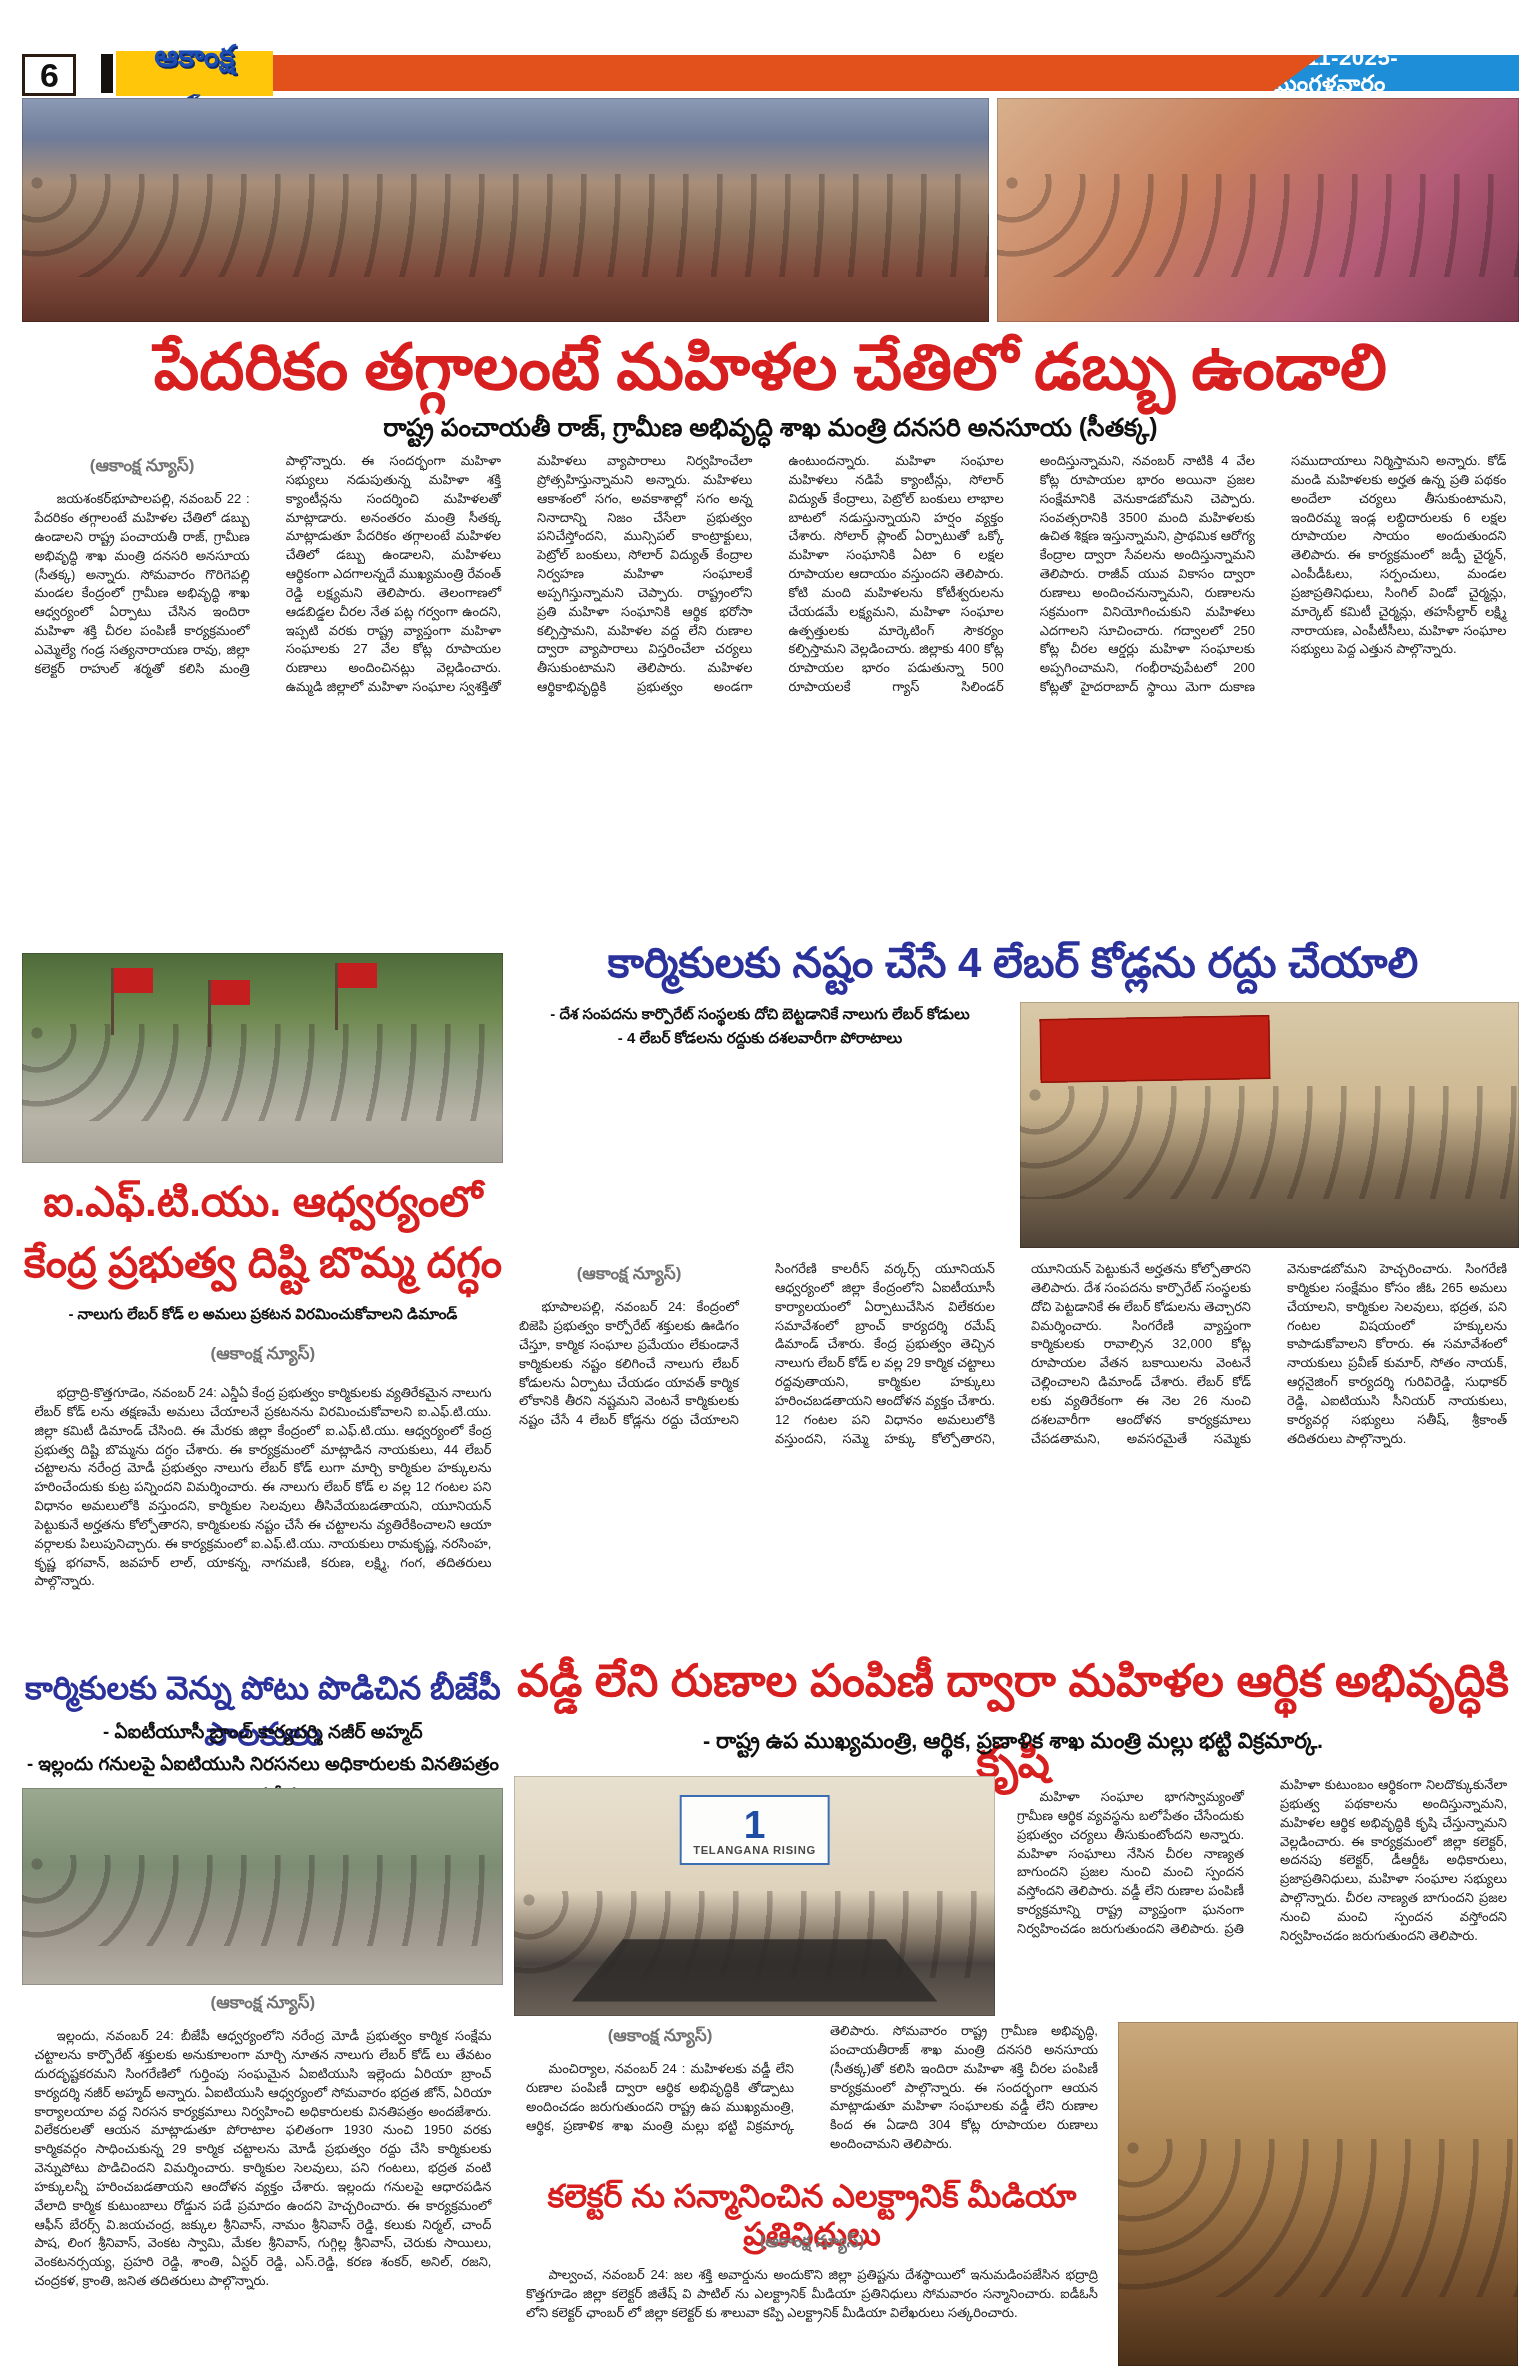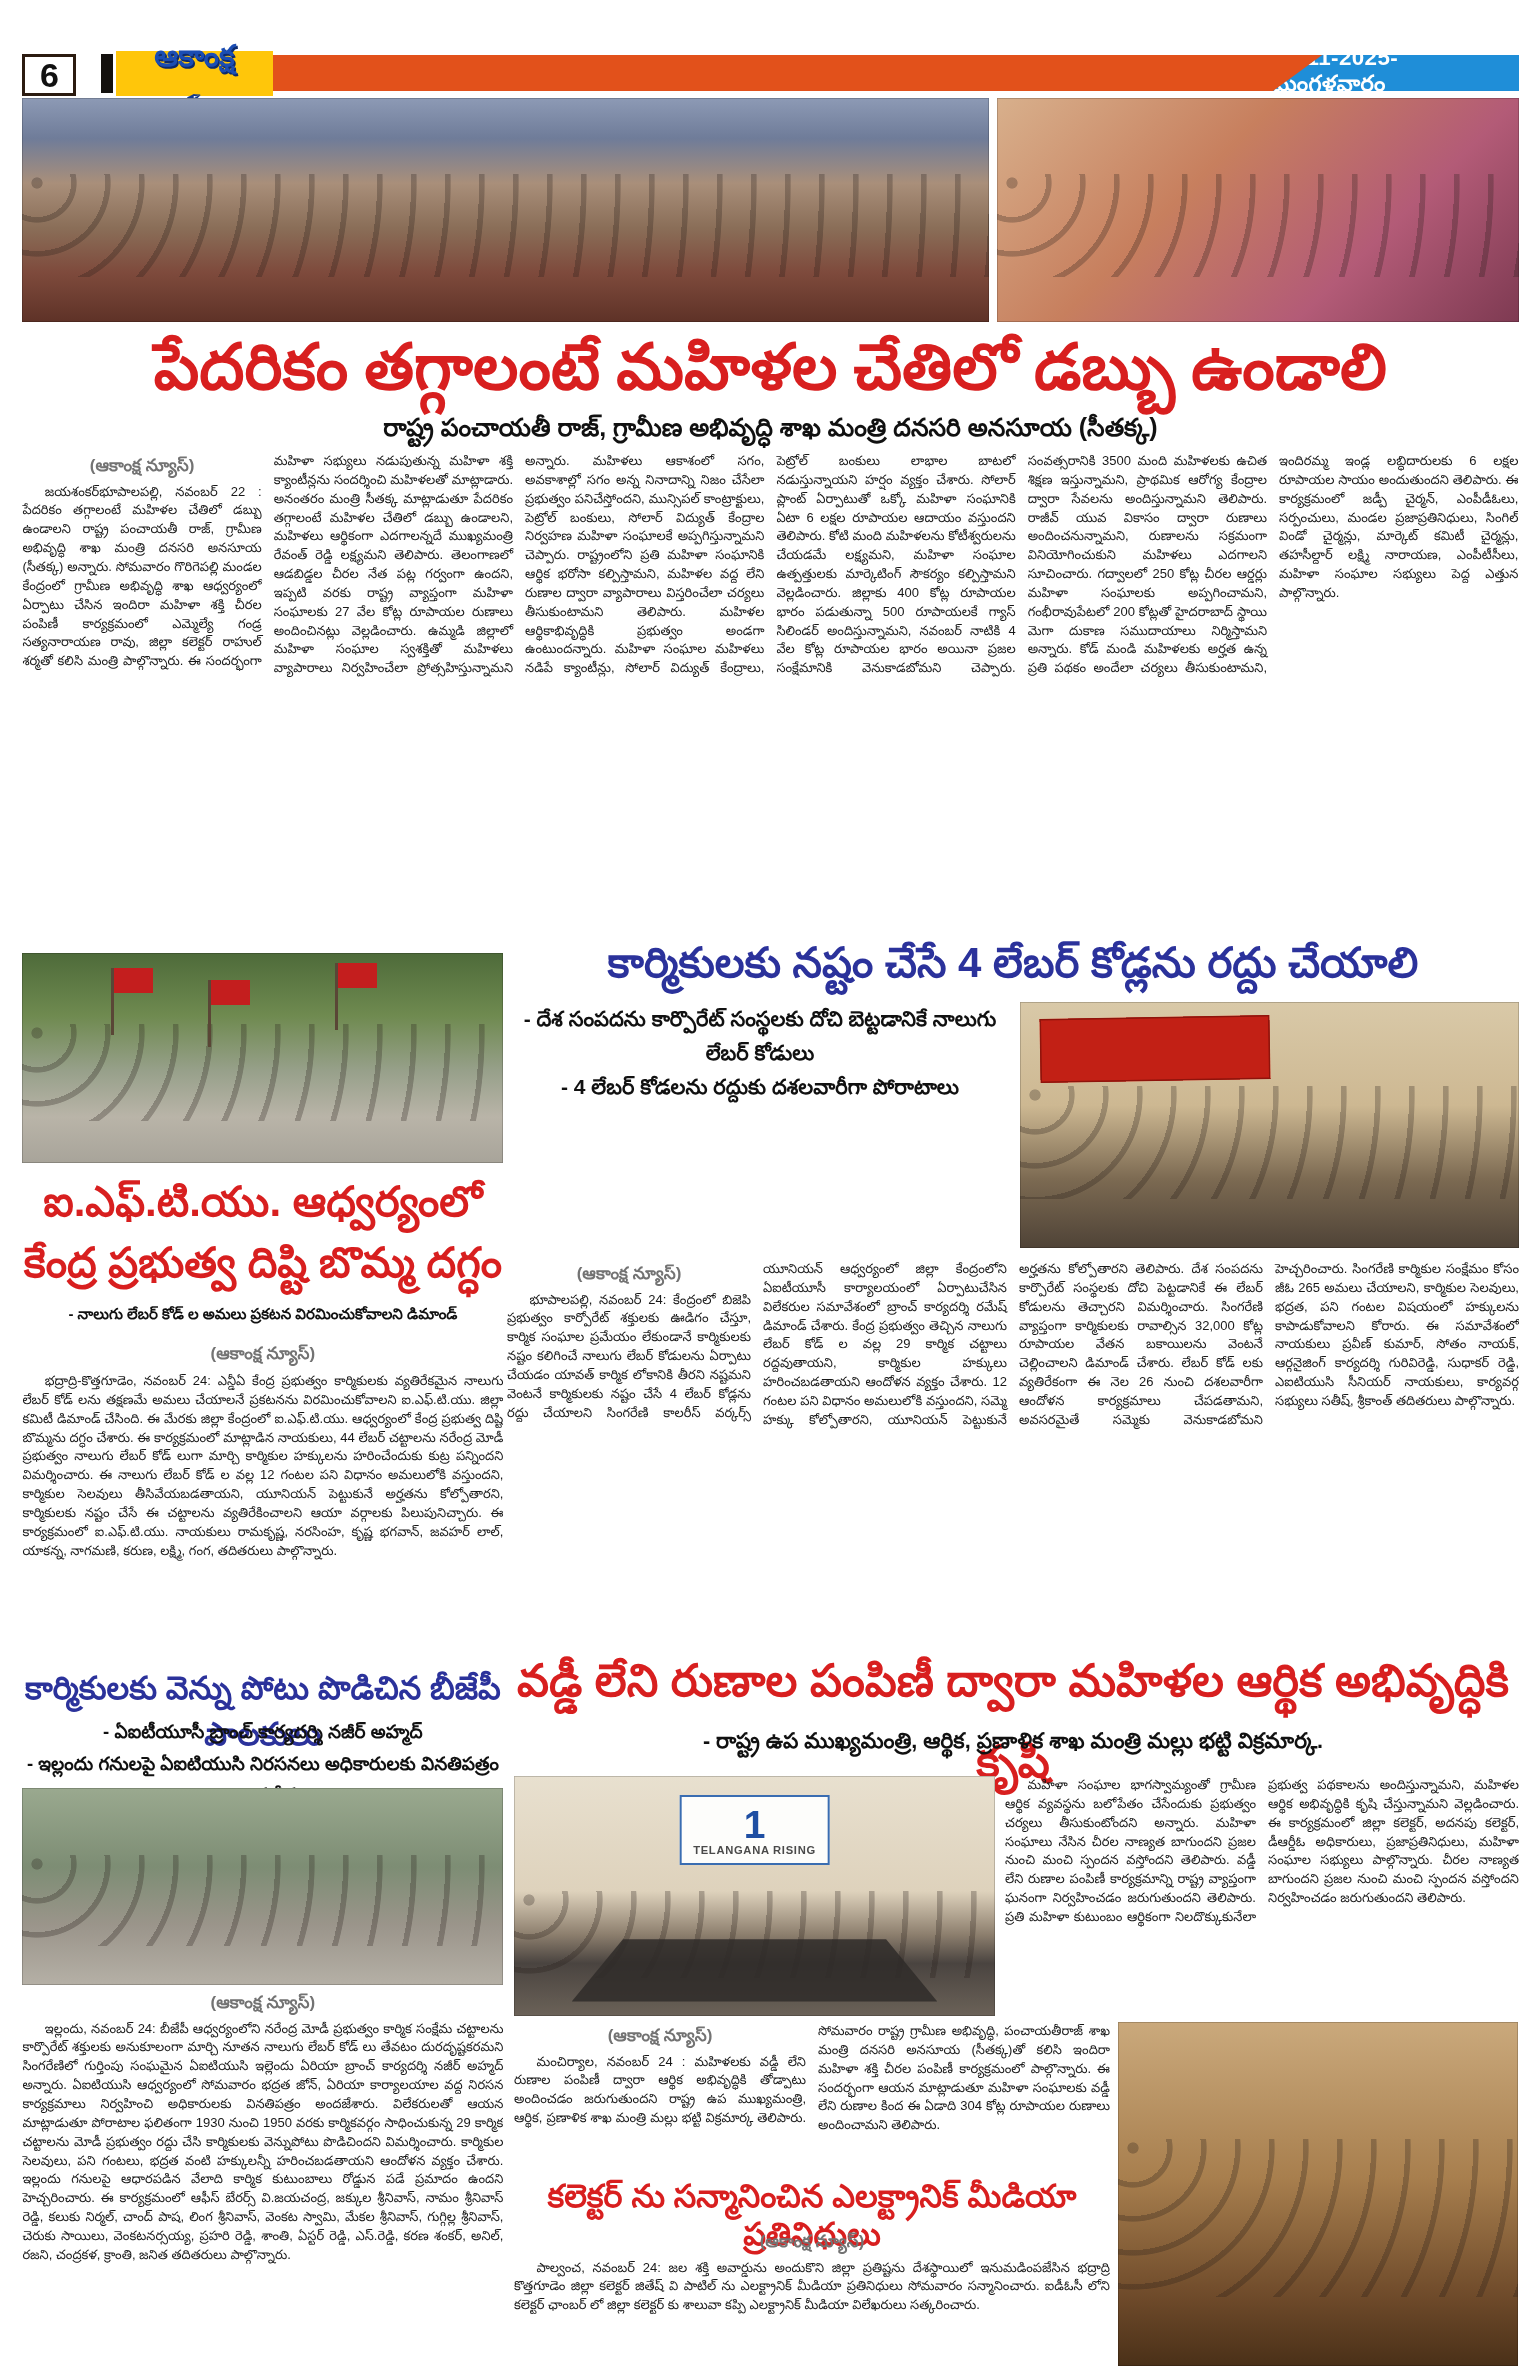--- a/index.html
+++ b/index.html
@@ -43,21 +43,21 @@
   .logo-plaque .tr{font-size:11.2px;font-weight:bold;color:#4a4a4a;letter-spacing:0.7px;}
   .tableblk{position:absolute;left:12%;right:12%;bottom:6%;height:26%;background:#2f2b29;
     clip-path:polygon(0 100%,14% 0,86% 0,100% 100%);opacity:.85;}
   
   .hl-red{color:#d81f1f;font-weight:bold;text-align:center;}
   .hl-blue{color:#2b329b;font-weight:bold;text-align:center;}
   .subhead{color:#111;font-weight:bold;text-align:center;font-size:25px;}
   .bullets{color:#111;font-weight:bold;text-align:center;}
   .credit{font-weight:bold;text-align:center;font-size:17px;color:#737373;margin:1.5px 0 4.5px;}
   .body-txt{font-size:13px;line-height:1.45;text-align:justify;color:#181818;overflow:hidden;}
-  .body-txt p{margin:0;text-indent:22.4px;}
+  .body-txt p{margin:12px;text-indent:22.4px;}
   .cols-6{column-count:6;column-gap:12px;}
   .cols-4{column-count:4;column-gap:12px;}
   .cols-2{column-count:2;column-gap:12px;}
 </style>
 </head>
 <body>
 
 <div class="abs pagenum" style="left:22.4px;top:54px;width:48px;height:36px;">
   <span>6</span>
 </div>
@@ -109,21 +109,21 @@
 </div>
 <div class="photo ph-protest" style="left:22.4px;top:1788px;width:481px;height:197px;">
     <div class="crowd"></div>
   </div>
 <div class="abs body-txt" style="left:22.4px;top:1989px;width:481px;height:373px;">
   <div class="credit">(ఆకాంక్ష న్యూస్)</div>
   <p>ఇల్లందు, నవంబర్ 24: బీజేపీ ఆధ్వర్యంలోని నరేంద్ర మోడీ ప్రభుత్వం కార్మిక సంక్షేమ చట్టాలను కార్పొరేట్ శక్తులకు అనుకూలంగా మార్చి నూతన నాలుగు లేబర్ కోడ్ లు తేవటం దురదృష్టకరమని సింగరేణిలో గుర్తింపు సంఘమైన ఏఐటియుసి ఇల్లెందు ఏరియా బ్రాంచ్ కార్యదర్శి నజీర్ అహ్మద్ అన్నారు. ఏఐటియుసి ఆధ్వర్యంలో సోమవారం భద్రత జోన్, ఏరియా కార్యాలయాల వద్ద నిరసన కార్యక్రమాలు నిర్వహించి అధికారులకు వినతిపత్రం అందజేశారు. విలేకరులతో ఆయన మాట్లాడుతూ పోరాటాల ఫలితంగా 1930 నుంచి 1950 వరకు కార్మికవర్గం సాధించుకున్న 29 కార్మిక చట్టాలను మోడీ ప్రభుత్వం రద్దు చేసి కార్మికులకు వెన్నుపోటు పొడిచిందని విమర్శించారు. కార్మికుల సెలవులు, పని గంటలు, భద్రత వంటి హక్కులన్నీ హరించబడతాయని ఆందోళన వ్యక్తం చేశారు. ఇల్లందు గనులపై ఆధారపడిన వేలాది కార్మిక కుటుంబాలు రోడ్డున పడే ప్రమాదం ఉందని హెచ్చరించారు. ఈ కార్యక్రమంలో ఆఫీస్ బేరర్స్ వి.జయచంద్ర, జక్కుల శ్రీనివాస్, నామం శ్రీనివాస్ రెడ్డి, కలుకు నిర్మల్, చాంద్ పాష, లింగ శ్రీనివాస్, వెంకట స్వామి, మేకల శ్రీనివాస్, గుగ్గిల్ల శ్రీనివాస్, చెరుకు సాయిలు, వెంకటనర్సయ్య, ప్రహరి రెడ్డి, శాంతి, ఏస్టర్ రెడ్డి, ఎస్.రెడ్డి, కరణ శంకర్, అనిల్, రజని, చంద్రకళ, క్రాంతి, జనిత తదితరులు పాల్గొన్నారు.</p>
 </div>
 
 <div class="abs hl-blue" style="left:507px;top:936px;width:1012px;height:54px;font-size:42px;line-height:54px;">కార్మికులకు నష్టం చేసే 4 లేబర్ కోడ్లను రద్దు చేయాలి</div>
-<div class="abs bullets" style="left:514px;top:1002px;width:492px;height:186px;font-size:21px;line-height:1.62;">
+<div class="abs bullets" style="left:514px;top:1002px;width:492px;height:186px;font-size:15px;line-height:1.62;">
   <div>- దేశ సంపదను కార్పొరేట్ సంస్థలకు దోచి బెట్టడానికే నాలుగు లేబర్ కోడులు</div>
   <div>- 4 లేబర్ కోడలను రద్దుకు దశలవారీగా పోరాటాలు</div>
 </div>
 <div class="photo ph-office" style="left:1020px;top:1002px;width:499px;height:246px;">
   <div class="banner"></div>
   <div class="crowd"></div>
 </div>
 <div class="abs body-txt cols-4" style="left:507px;top:1260px;width:1012px;height:371px;">
   <div class="credit">(ఆకాంక్ష న్యూస్)</div>
   <p>భూపాలపల్లి, నవంబర్ 24: కేంద్రంలో బిజెపి ప్రభుత్వం కార్పోరేట్ శక్తులకు ఊడిగం చేస్తూ, కార్మిక సంఘాల ప్రమేయం లేకుండానే కార్మికులకు నష్టం కలిగించే నాలుగు లేబర్ కోడులను ఏర్పాటు చేయడం యావత్ కార్మిక లోకానికి తీరని నష్టమని వెంటనే కార్మికులకు నష్టం చేసే 4 లేబర్ కోడ్లను రద్దు చేయాలని సింగరేణి కాలరీస్ వర్కర్స్ యూనియన్ ఆధ్వర్యంలో జిల్లా కేంద్రంలోని ఏఐటీయూసీ కార్యాలయంలో ఏర్పాటుచేసిన విలేకరుల సమావేశంలో బ్రాంచ్ కార్యదర్శి రమేష్ డిమాండ్ చేశారు. కేంద్ర ప్రభుత్వం తెచ్చిన నాలుగు లేబర్ కోడ్ ల వల్ల 29 కార్మిక చట్టాలు రద్దవుతాయని, కార్మికుల హక్కులు హరించబడతాయని ఆందోళన వ్యక్తం చేశారు. 12 గంటల పని విధానం అమలులోకి వస్తుందని, సమ్మె హక్కు కోల్పోతారని, యూనియన్ పెట్టుకునే అర్హతను కోల్పోతారని తెలిపారు. దేశ సంపదను కార్పొరేట్ సంస్థలకు దోచి పెట్టడానికే ఈ లేబర్ కోడులను తెచ్చారని విమర్శించారు. సింగరేణి వ్యాప్తంగా కార్మికులకు రావాల్సిన 32,000 కోట్ల రూపాయల వేతన బకాయిలను వెంటనే చెల్లించాలని డిమాండ్ చేశారు. లేబర్ కోడ్ లకు వ్యతిరేకంగా ఈ నెల 26 నుంచి దశలవారీగా ఆందోళన కార్యక్రమాలు చేపడతామని, అవసరమైతే సమ్మెకు వెనుకాడబోమని హెచ్చరించారు. సింగరేణి కార్మికుల సంక్షేమం కోసం జీఓ 265 అమలు చేయాలని, కార్మికుల సెలవులు, భద్రత, పని గంటల విషయంలో హక్కులను కాపాడుకోవాలని కోరారు. ఈ సమావేశంలో నాయకులు ప్రవీణ్ కుమార్, సోతం నాయక్, ఆర్గనైజింగ్ కార్యదర్శి గురివిరెడ్డి, సుధాకర్ రెడ్డి, ఎఐటియుసి సీనియర్ నాయకులు, కార్యవర్గ సభ్యులు సతీష్, శ్రీకాంత్ తదితరులు పాల్గొన్నారు.</p>

